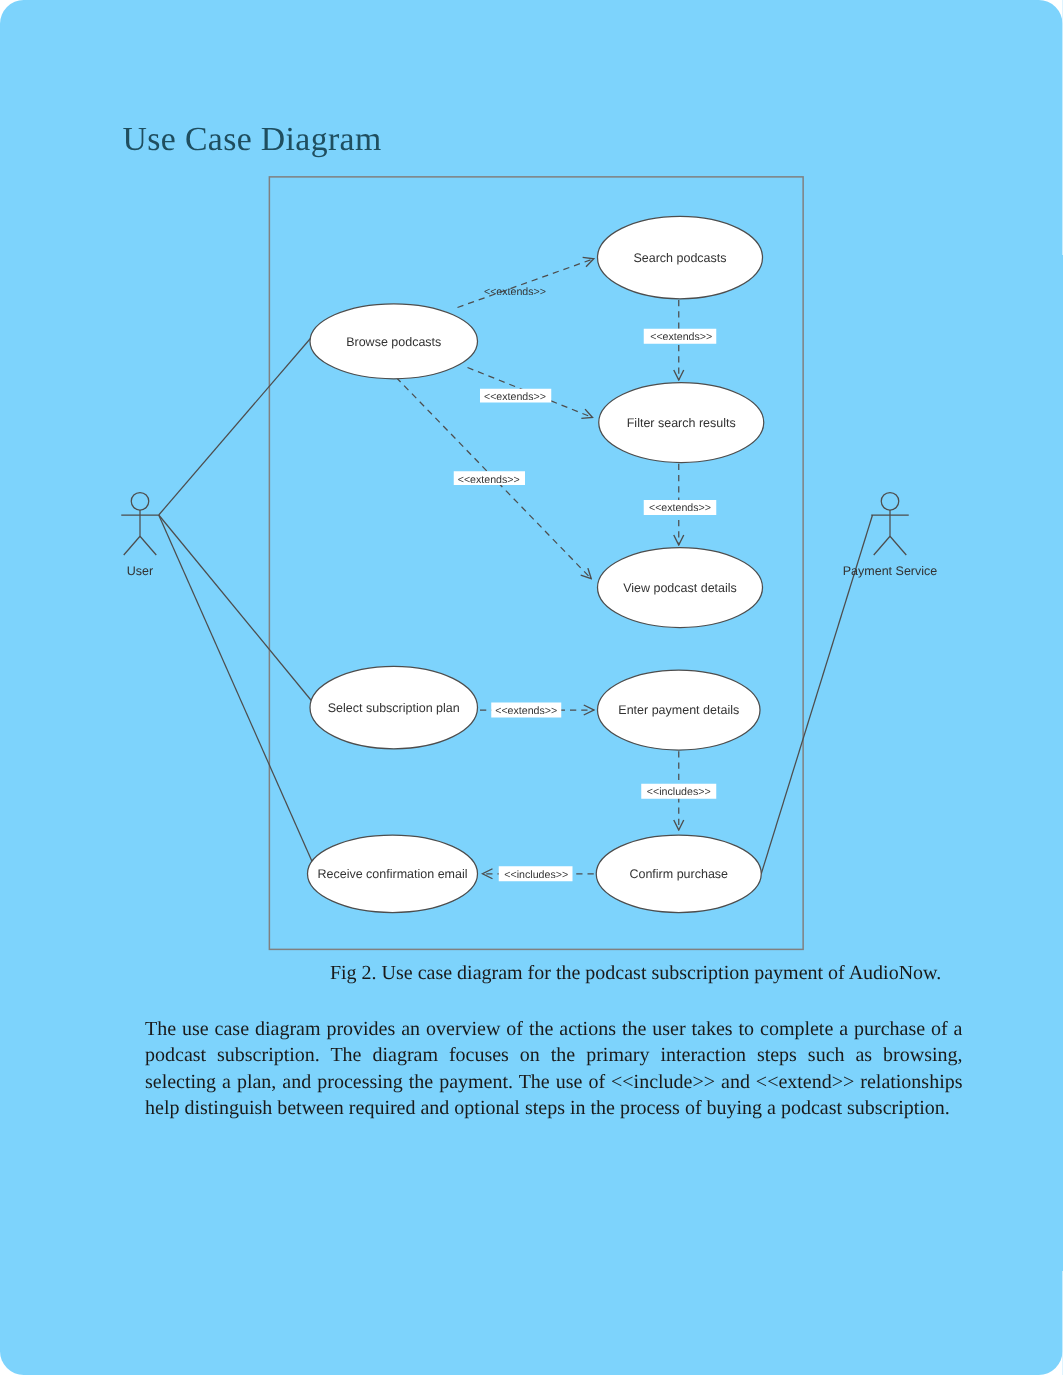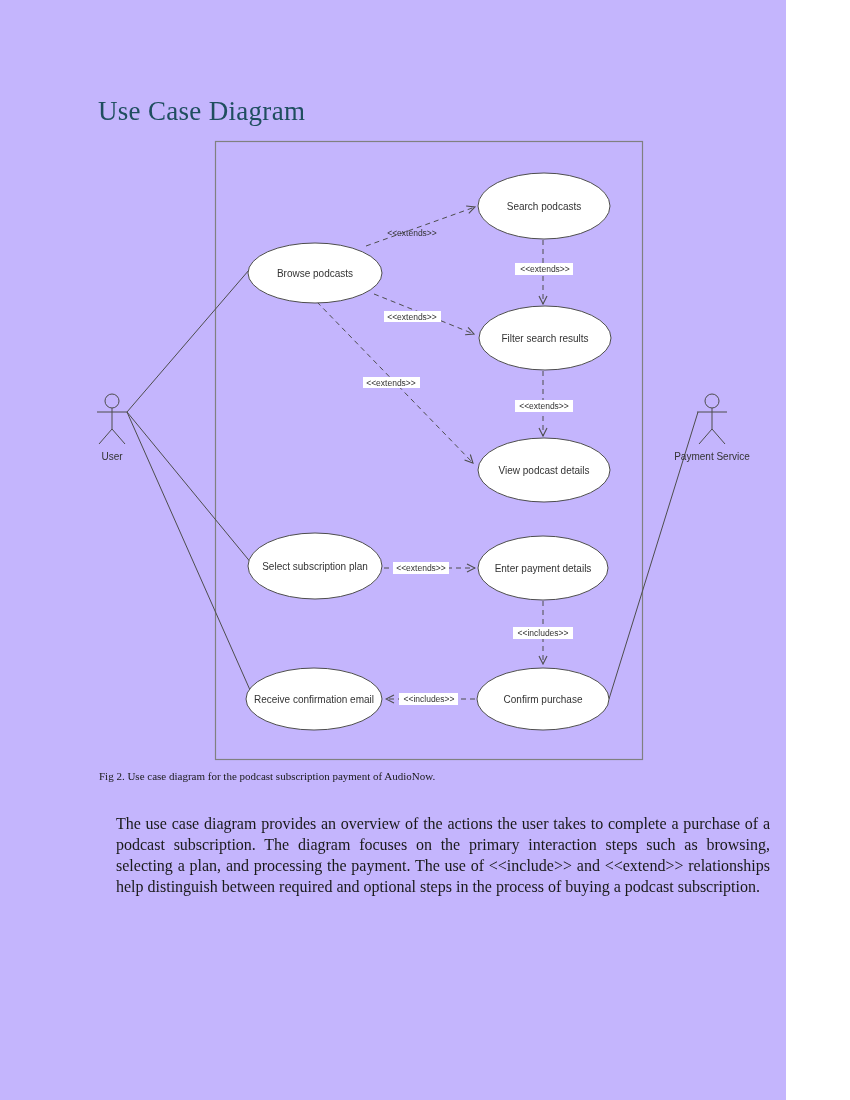--- a/index.html
+++ b/index.html
@@ -1,22 +1,23 @@
 <!DOCTYPE html>
 <html><head>
 <meta charset="utf-8">
 <style>
   html, body { margin: 0; padding: 0; background: #ffffff; }
   .page {
     position: relative;
-    width: 786px;
+    width: 850px;
     height: 1100px;
-    background: #c4b5fd;
+    background: #7dd3fc;
     font-family: "Liberation Serif", serif;
     overflow: hidden;
+    border-radius: 19px;
   }
   .page-title {
     position: absolute;
     left: 98px;
     top: 96px;
     margin: 0;
     font-size: 27px;
     font-weight: 400;
     color: #1f4e5f;
     font-family: "Liberation Serif", serif;
@@ -25,22 +26,22 @@
   .diagram-svg {
     position: absolute;
     left: 0;
     top: 0;
   }
   .figure-caption {
     position: absolute;
     left: 99px;
     top: 770px;
     width: 654px;
-    text-align: left;
-    font-size: 11px;
+    text-align: right;
+    font-size: 16px;
     color: #1a1a1a;
   }
   .body-paragraph {
     position: absolute;
     left: 99px;
     top: 797px;
     width: 654px;
     font-size: 16px;
     line-height: 21px;
     text-align: justify;

